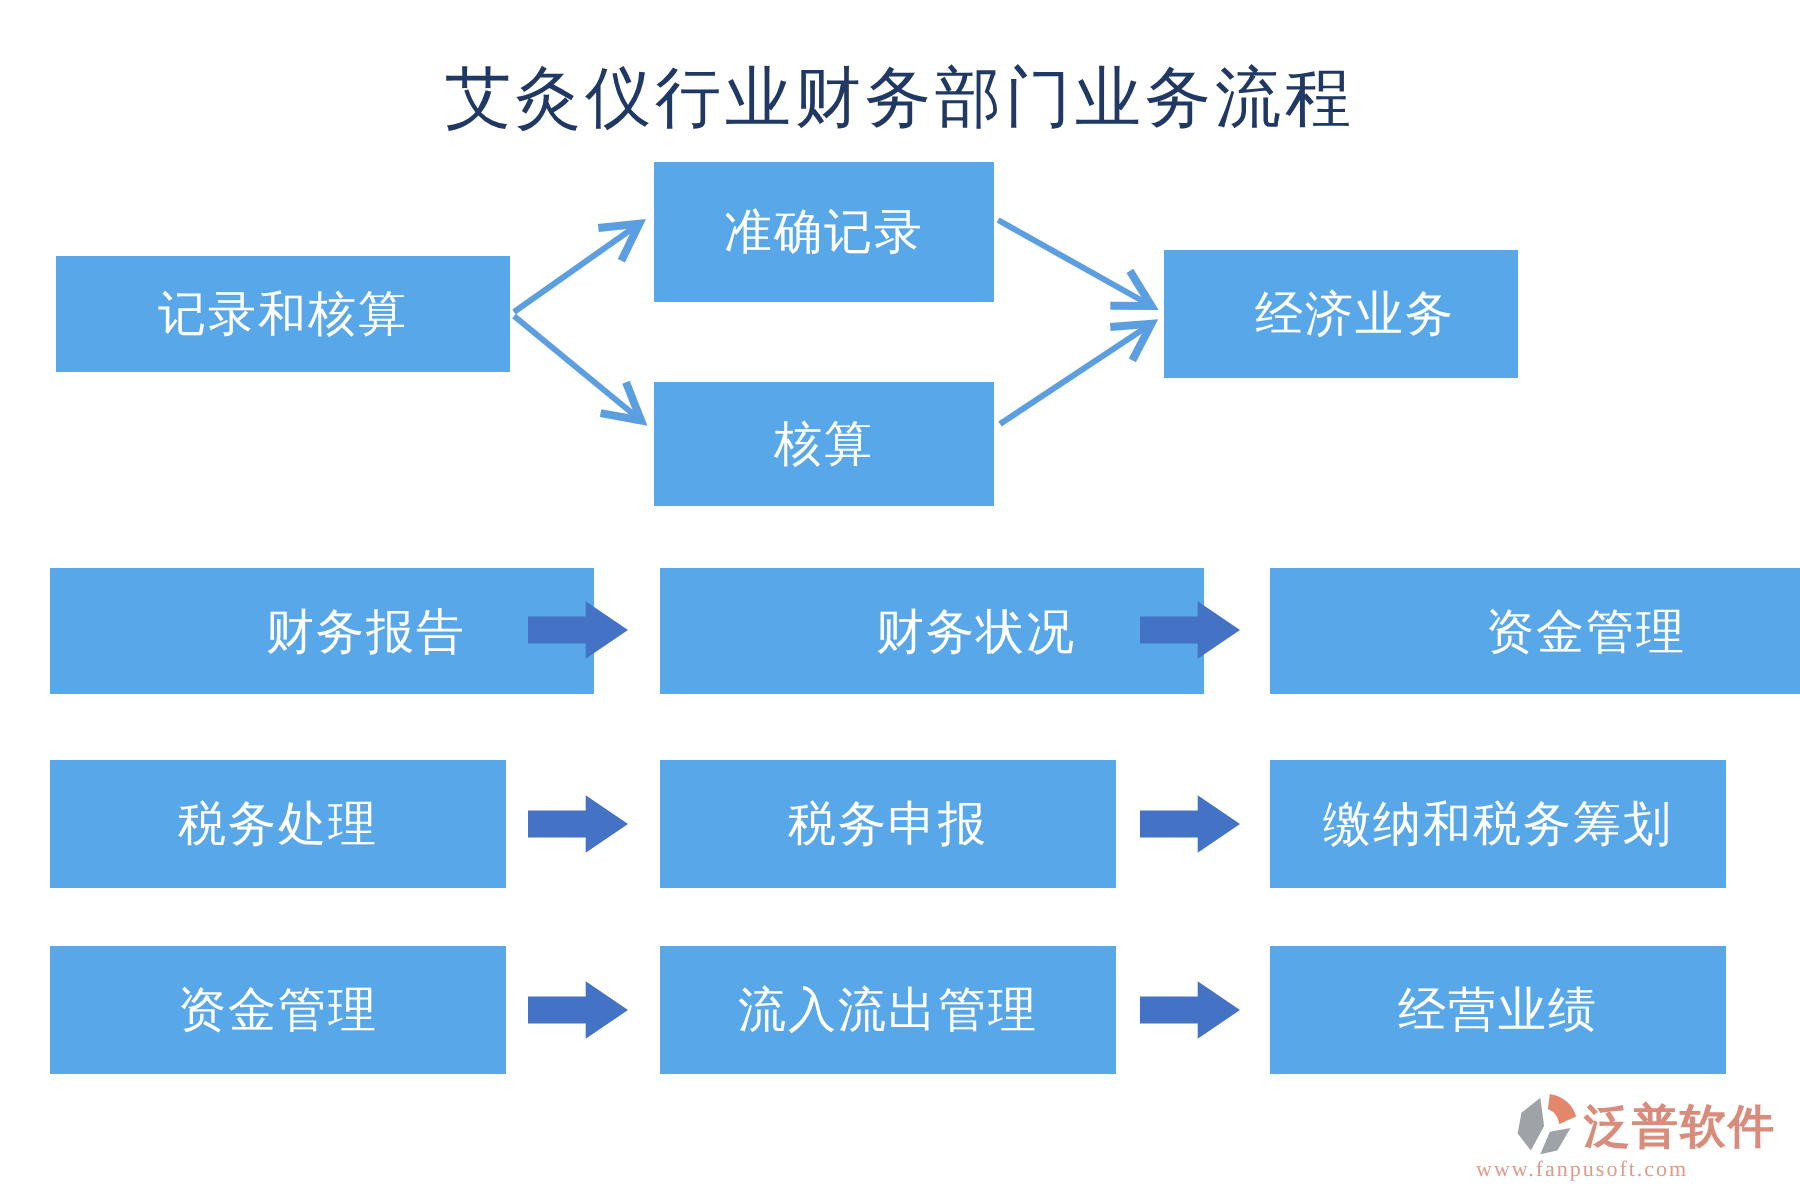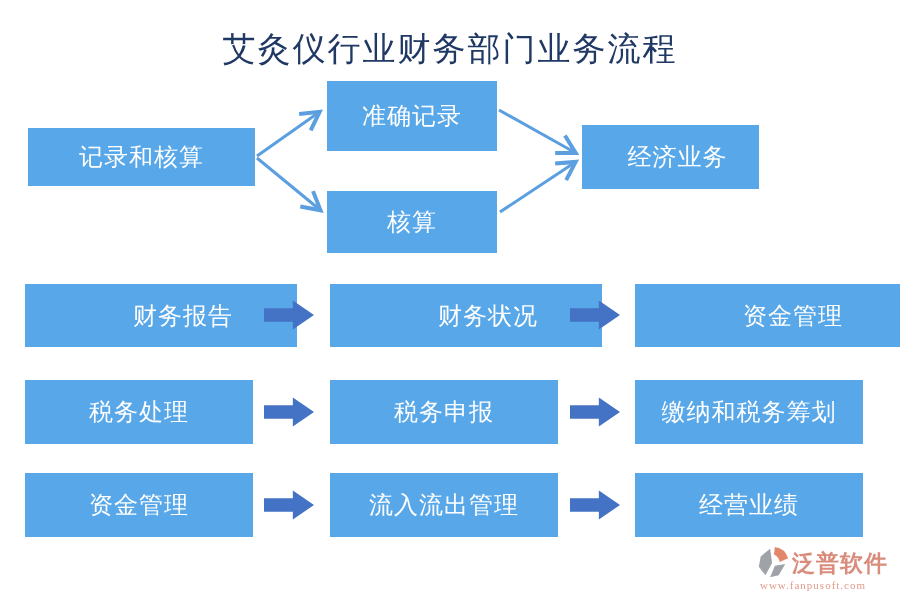--- a/index.html
+++ b/index.html
@@ -24,21 +24,21 @@
   .row-1{top:284px;height:63px;padding-left:44px;}
   .row-2{top:380px;}
   .row-3{top:473px;}
 
   .overlay{position:absolute;left:0;top:0;pointer-events:none;}
 
   .block-arrow{position:absolute;width:50px;height:38px;}
   .ba-gap1{left:264px;} .ba-gap2{left:570px;}
   .ba-row1{top:296px;} .ba-row2{top:393px;} .ba-row3{top:486px;}
 
-  .logo{position:absolute;right:12px;bottom:9px;width:150px;text-align:center;}
+  .logo{position:absolute;right:12px;bottom:9px;width:150px;text-align:left;}
   .logo-row{display:flex;align-items:center;justify-content:flex-end;gap:2px;}
   .logo-name{font-size:23px;font-weight:700;color:#D98C7C;letter-spacing:1px;}
   .logo-url{font-size:11px;color:#E09A8C;letter-spacing:1px;margin-top:-2px;
             font-family:"Liberation Serif","DejaVu Serif",serif;}
 </style>
 </head>
 <body>
 
 <div class="stage">
 

